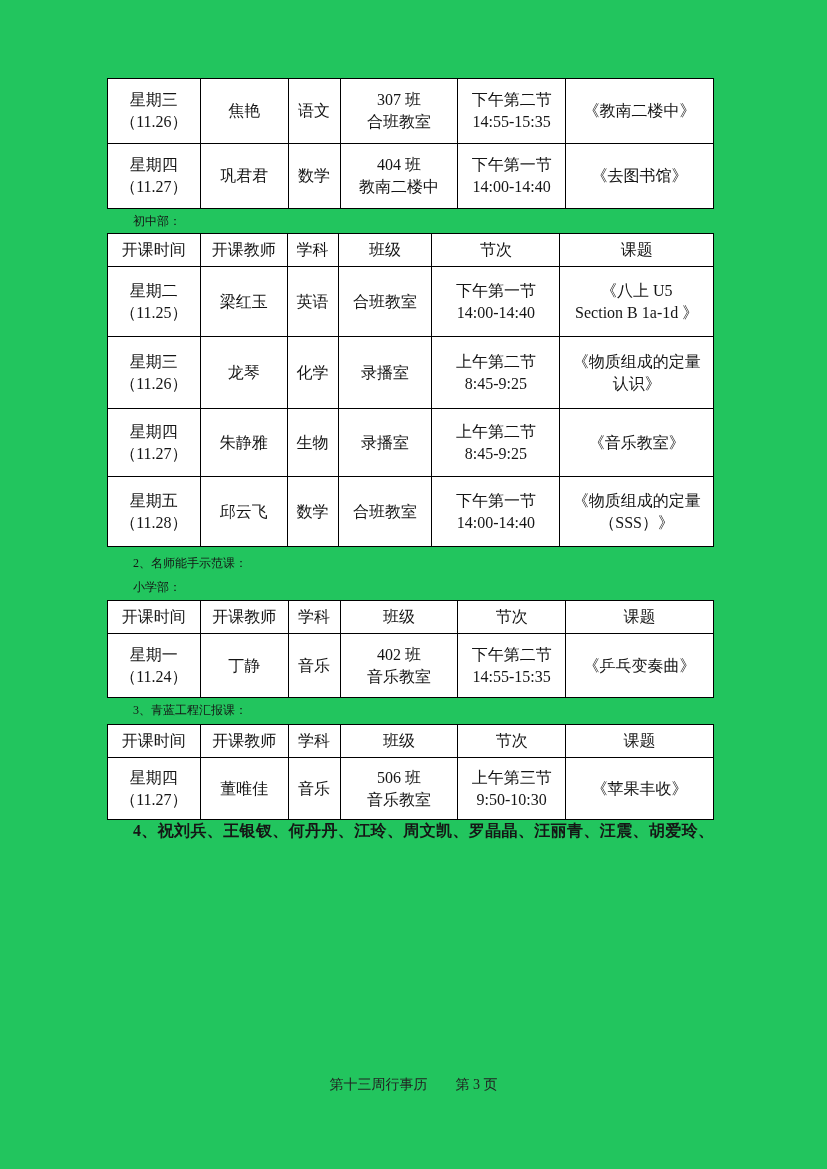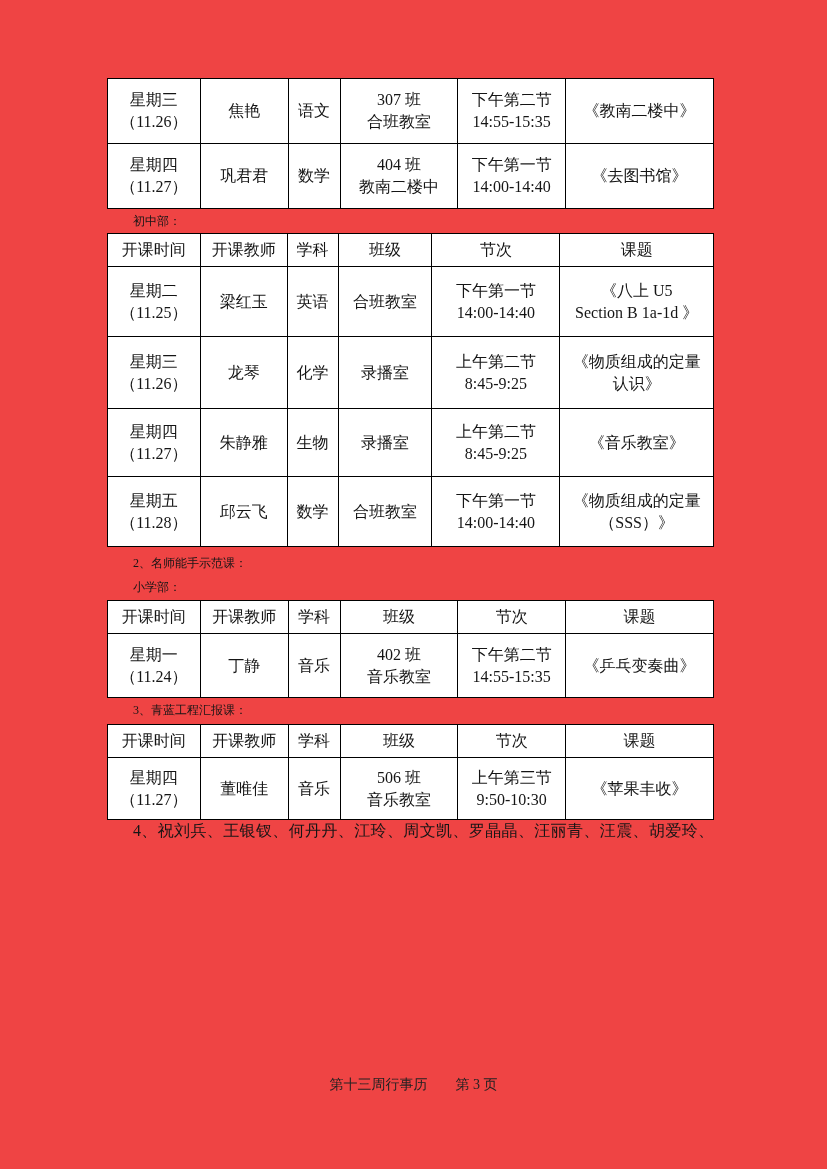--- a/index.html
+++ b/index.html
@@ -2,21 +2,21 @@
 <html><head>
 <meta charset="utf-8">
 <style>
   * { margin:0; padding:0; box-sizing:border-box; }
   html,body { background:#ffffff; }
   body {
     width:827px; height:1169px; position:relative; overflow:hidden;
     font-family:"Liberation Serif","DejaVu Serif",serif;
     color:#151515;
   }
-  .page { position:absolute; left:0; top:0; width:827px; height:1169px; background:#ef4444; }
+  .page { position:absolute; left:0; top:0; width:827px; height:1169px; background:#22c55e; }
   .content { position:absolute; left:107px; top:0; width:607px; height:1169px; }
 
   .abs { position:absolute; left:0; }
 
   table.sched { border-collapse:collapse; width:607px; table-layout:fixed; background:#fff; }
   table.sched td, table.sched th {
     border:1.5px solid #000;
     text-align:center; vertical-align:middle;
     font-size:16px; font-weight:normal;
     line-height:22px; padding:0 2px;
@@ -29,21 +29,21 @@
   tr.h68 td { height:68px; }
   tr.h64 td { height:64px; }
   tr.h62 td { height:62px; }
   .cl { line-height:22px; }
 
   .label {
     width:607px; padding-left:26px;
     font-size:12px; line-height:24px; text-align:left;
   }
 
-  .para { width:607px; font-size:16px; line-height:22px; }
+  .para { width:607px; font-size:16px; line-height:22px;font-weight:bold; }
   .para .pl { text-align:justify; text-align-last:justify; }
   .para .pl.indent { text-indent:26px; }
 
   .footer {
     position:absolute; left:0; top:1076px; width:827px;
     text-align:center; font-size:14px; line-height:18px; color:#222;
   }
 
   colgroup.tplA col:nth-child(1){width:15.3%} colgroup.tplA col:nth-child(2){width:14.5%}
   colgroup.tplA col:nth-child(3){width:8.6%}  colgroup.tplA col:nth-child(4){width:19.4%}

